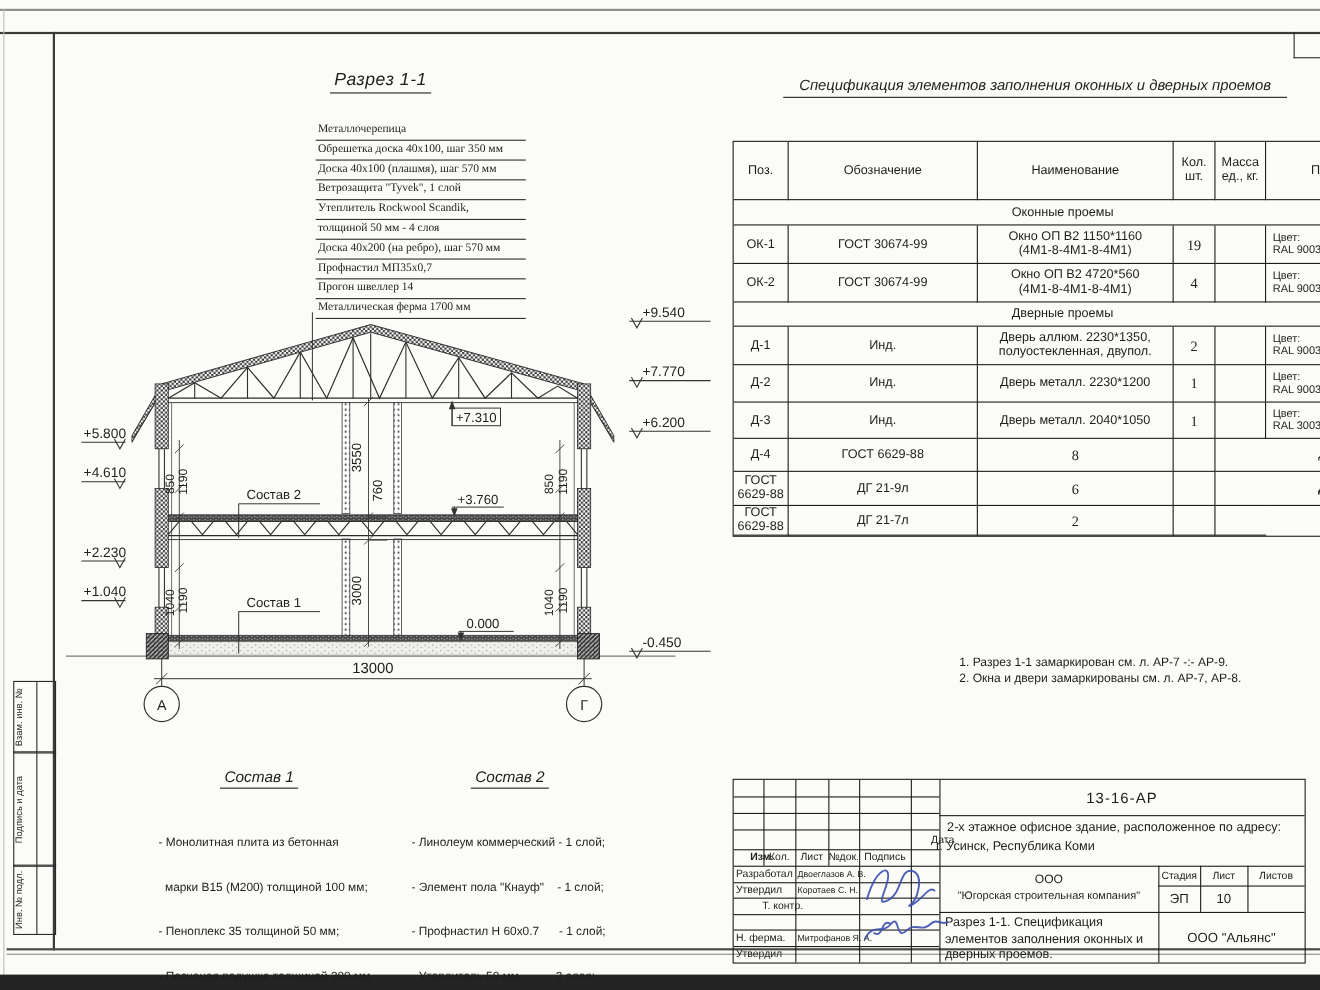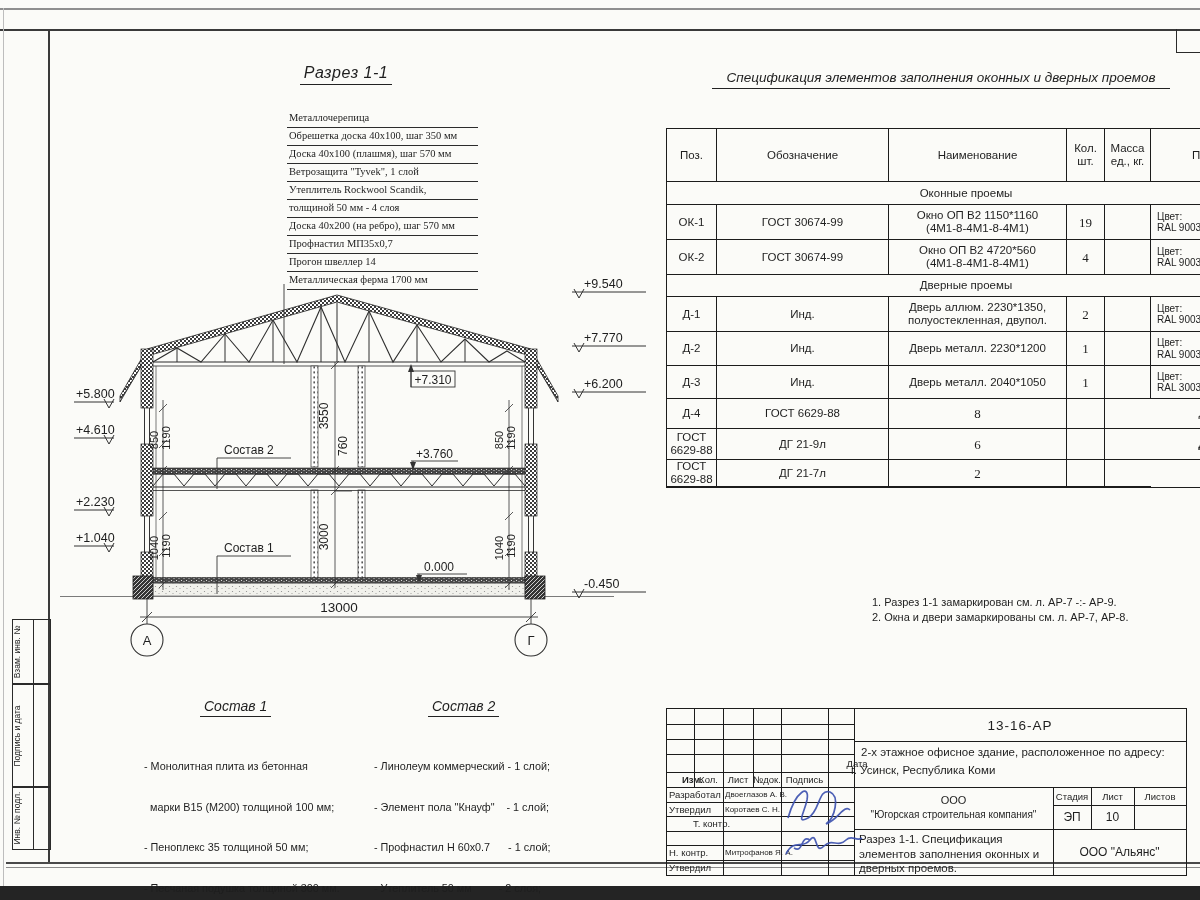--- a/index.html
+++ b/index.html
@@ -421,21 +421,21 @@
     <div class="cell ctr" style="left:12px;top:63px;width:27px;height:15px;font-weight:bold;">Изм.</div>
     <div class="cell ctr" style="left:27px;top:63px;width:29px;height:15px;">Кол.</div>
     <div class="cell ctr" style="left:56px;top:63px;width:30px;height:15px;">Лист</div>
     <div class="cell ctr" style="left:86px;top:63px;width:28px;height:15px;">№док.</div>
     <div class="cell ctr" style="left:114px;top:63px;width:47px;height:15px;">Подпись</div>
     <div class="cell ctr" style="left:161px;top:47px;width:26px;height:15px;padding-left:16px;">Дата</div>
 
     <div class="cell" style="left:2px;top:80px;width:54px;">Разработал</div>
     <div class="cell" style="left:2px;top:95px;width:54px;">Утвердил</div>
     <div class="cell" style="left:2px;top:109px;width:54px;margin-left:24px;">Т. контр.</div>
-    <div class="cell" style="left:2px;top:138px;width:54px;">Н. контр.</div>
+    <div class="cell" style="left:2px;top:138px;width:54px;">Н. ферма.</div>
     <div class="cell" style="left:2px;top:153px;width:54px;">Утвердил</div>
     <div class="cell" style="left:58px;top:81px;width:56px;font-size:8px;white-space:nowrap;">Двоеглазов А. В.</div>
     <div class="cell" style="left:58px;top:96px;width:56px;font-size:8px;white-space:nowrap;">Коротаев С. Н.</div>
     <div class="cell" style="left:58px;top:139px;width:56px;font-size:8px;white-space:nowrap;">Митрофанов Я. А.</div>
 
     <div class="bl" style="left:187px;top:32px;width:332px;height:1.3px;"></div>
     <div class="bl" style="left:187px;top:78px;width:332px;height:1.3px;"></div>
     <div class="bl" style="left:386px;top:78px;width:1.3px;height:88px;"></div>
     <div class="bl" style="left:187px;top:120px;width:332px;height:1.3px;"></div>
     <div class="bl" style="left:424px;top:78px;width:1px;height:42px;"></div>

